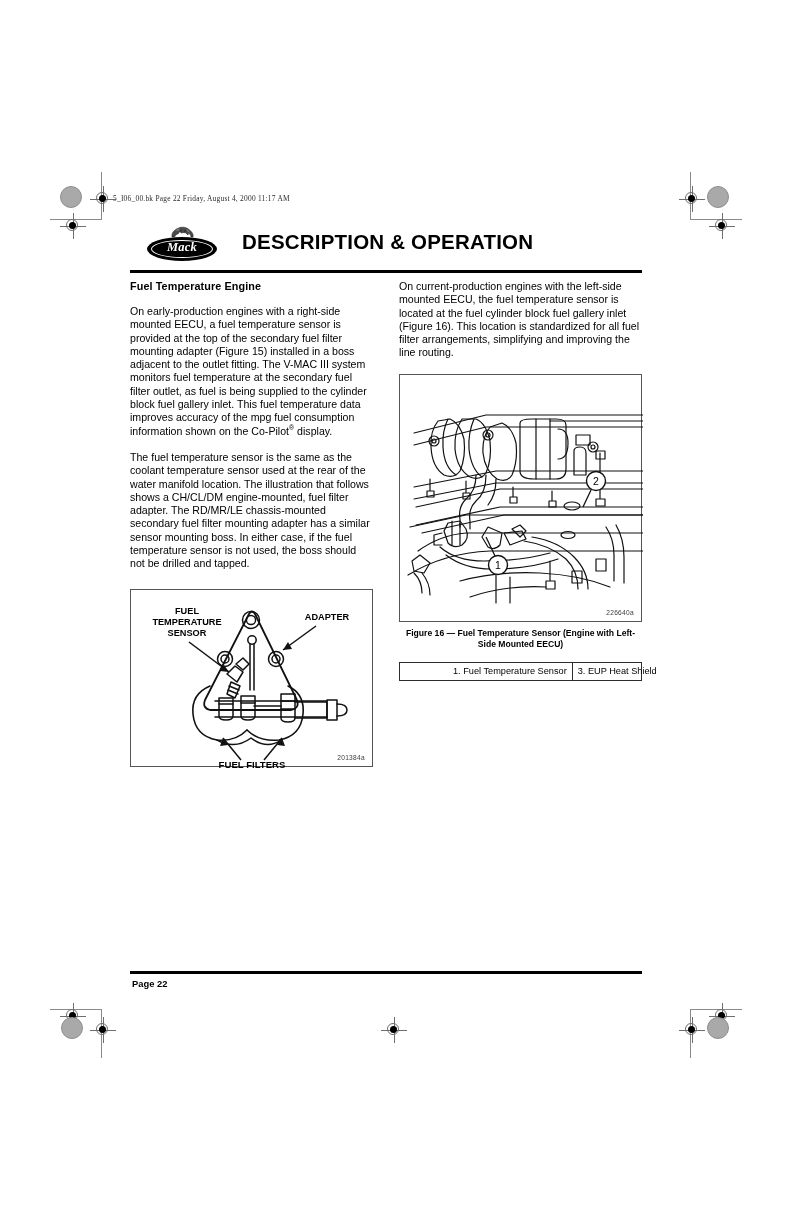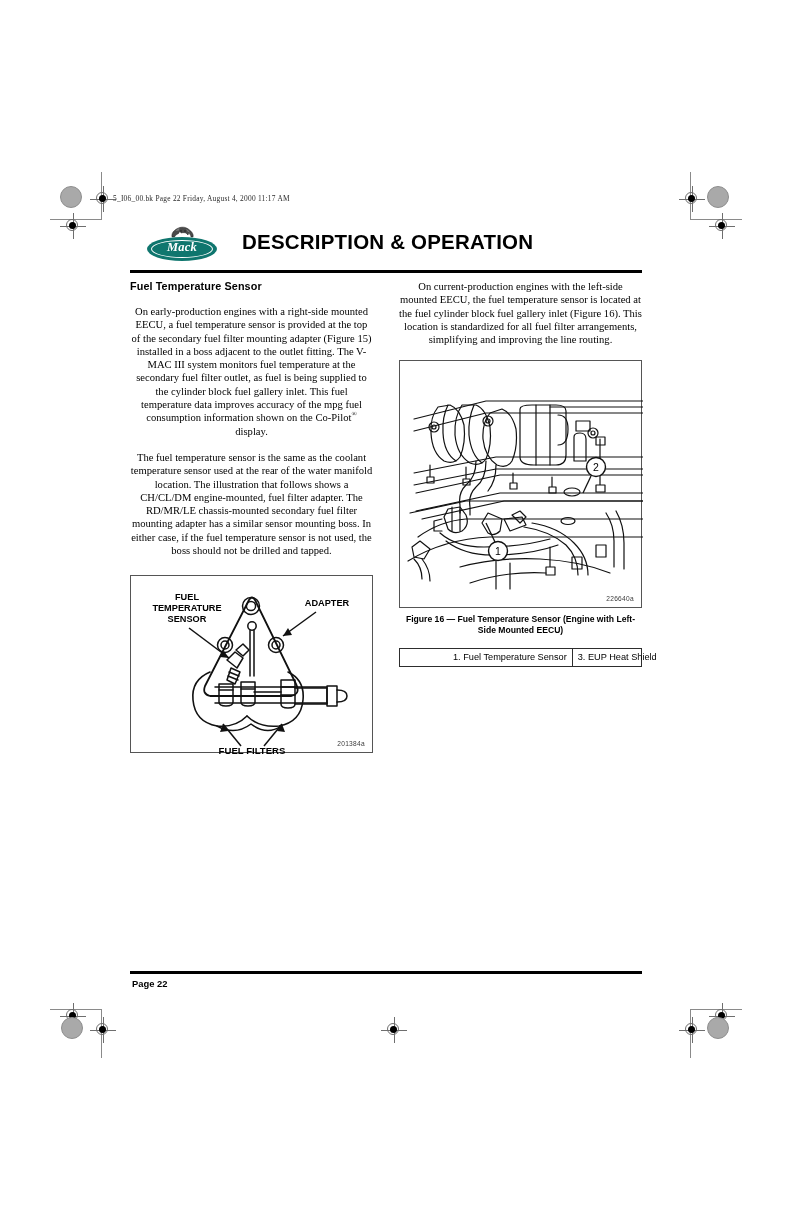--- a/index.html
+++ b/index.html
@@ -94,21 +94,21 @@
     position: absolute;
     left: 17px;
     top: -1px;
     width: 70px;
     height: 34px;
   }
   .logo-oval {
     position: absolute;
     left: 0; top: 10px;
     width: 70px; height: 24px;
-    background: #0f766e;
+    background: #000000;
     border-radius: 50%;
   }
   .logo-oval-inner {
     position: absolute;
     left: 4px; top: 3px;
     width: 62px; height: 18px;
     border: 1.4px solid #fff;
     border-radius: 50%;
     box-sizing: border-box;
   }
@@ -166,22 +166,21 @@
   h2.section-heading {
     margin: 0 0 13px 0;
     font-size: 10.8px;
     font-weight: bold;
     letter-spacing: 0.1px;
   }
   p.body-text {
     margin: 0 0 13px 0;
     font-size: 10.6px;
     line-height: 13.3px;
-    text-align: center;
-    font-family: Liberation Serif, serif;
+    text-align: left;
   }
   sup.reg {
     font-size: 7px;
     vertical-align: super;
     line-height: 0;
   }
 
   
   .figure-box {
     position: relative;
@@ -339,21 +338,21 @@
         <div class="logo-word">Mack</div>
       </div>
     </div>
     <div class="page-title">DESCRIPTION &amp; OPERATION</div>
     <div class="title-rule"></div>
   </div>
 
   <div class="columns">
 
     <div class="col col-left">
-      <h2 class="section-heading">Fuel Temperature Sensor</h2>
+      <h2 class="section-heading">Fuel Temperature Engine</h2>
 
       <p class="body-text"><span>On early-production engines with a right-side mounted EECU, a fuel temperature sensor is provided at the top of the secondary fuel filter mounting adapter (Figure 15) installed in a boss adjacent to the outlet fitting. The V-MAC III system monitors fuel temperature at the secondary fuel filter outlet, as fuel is being supplied to the cylinder block fuel gallery inlet. This fuel temperature data improves accuracy of the mpg fuel consumption information shown on the Co-Pilot</span><sup class="reg">®</sup><span> display.</span></p>
 
       <p class="body-text">The fuel temperature sensor is the same as the coolant temperature sensor used at the rear of the water manifold location. The illustration that follows shows a CH/CL/DM engine-mounted, fuel filter adapter. The RD/MR/LE chassis-mounted secondary fuel filter mounting adapter has a similar sensor mounting boss. In either case, if the fuel temperature sensor is not used, the boss should not be drilled and tapped.</p>
 
       <div class="figure-box" style="width:243px; height:178px; margin-top:18px;">
         <svg viewBox="0 0 243 182" width="243" height="182">
           <g fill="none" stroke="#111" stroke-width="1.5" stroke-linejoin="round" stroke-linecap="round">
 
             <path d="M118 24 L74 110 Q71 118 79 120 L160 120 Q170 118 165 108 L124 24 Q121 19 118 24 Z" stroke-width="1.8"></path>

